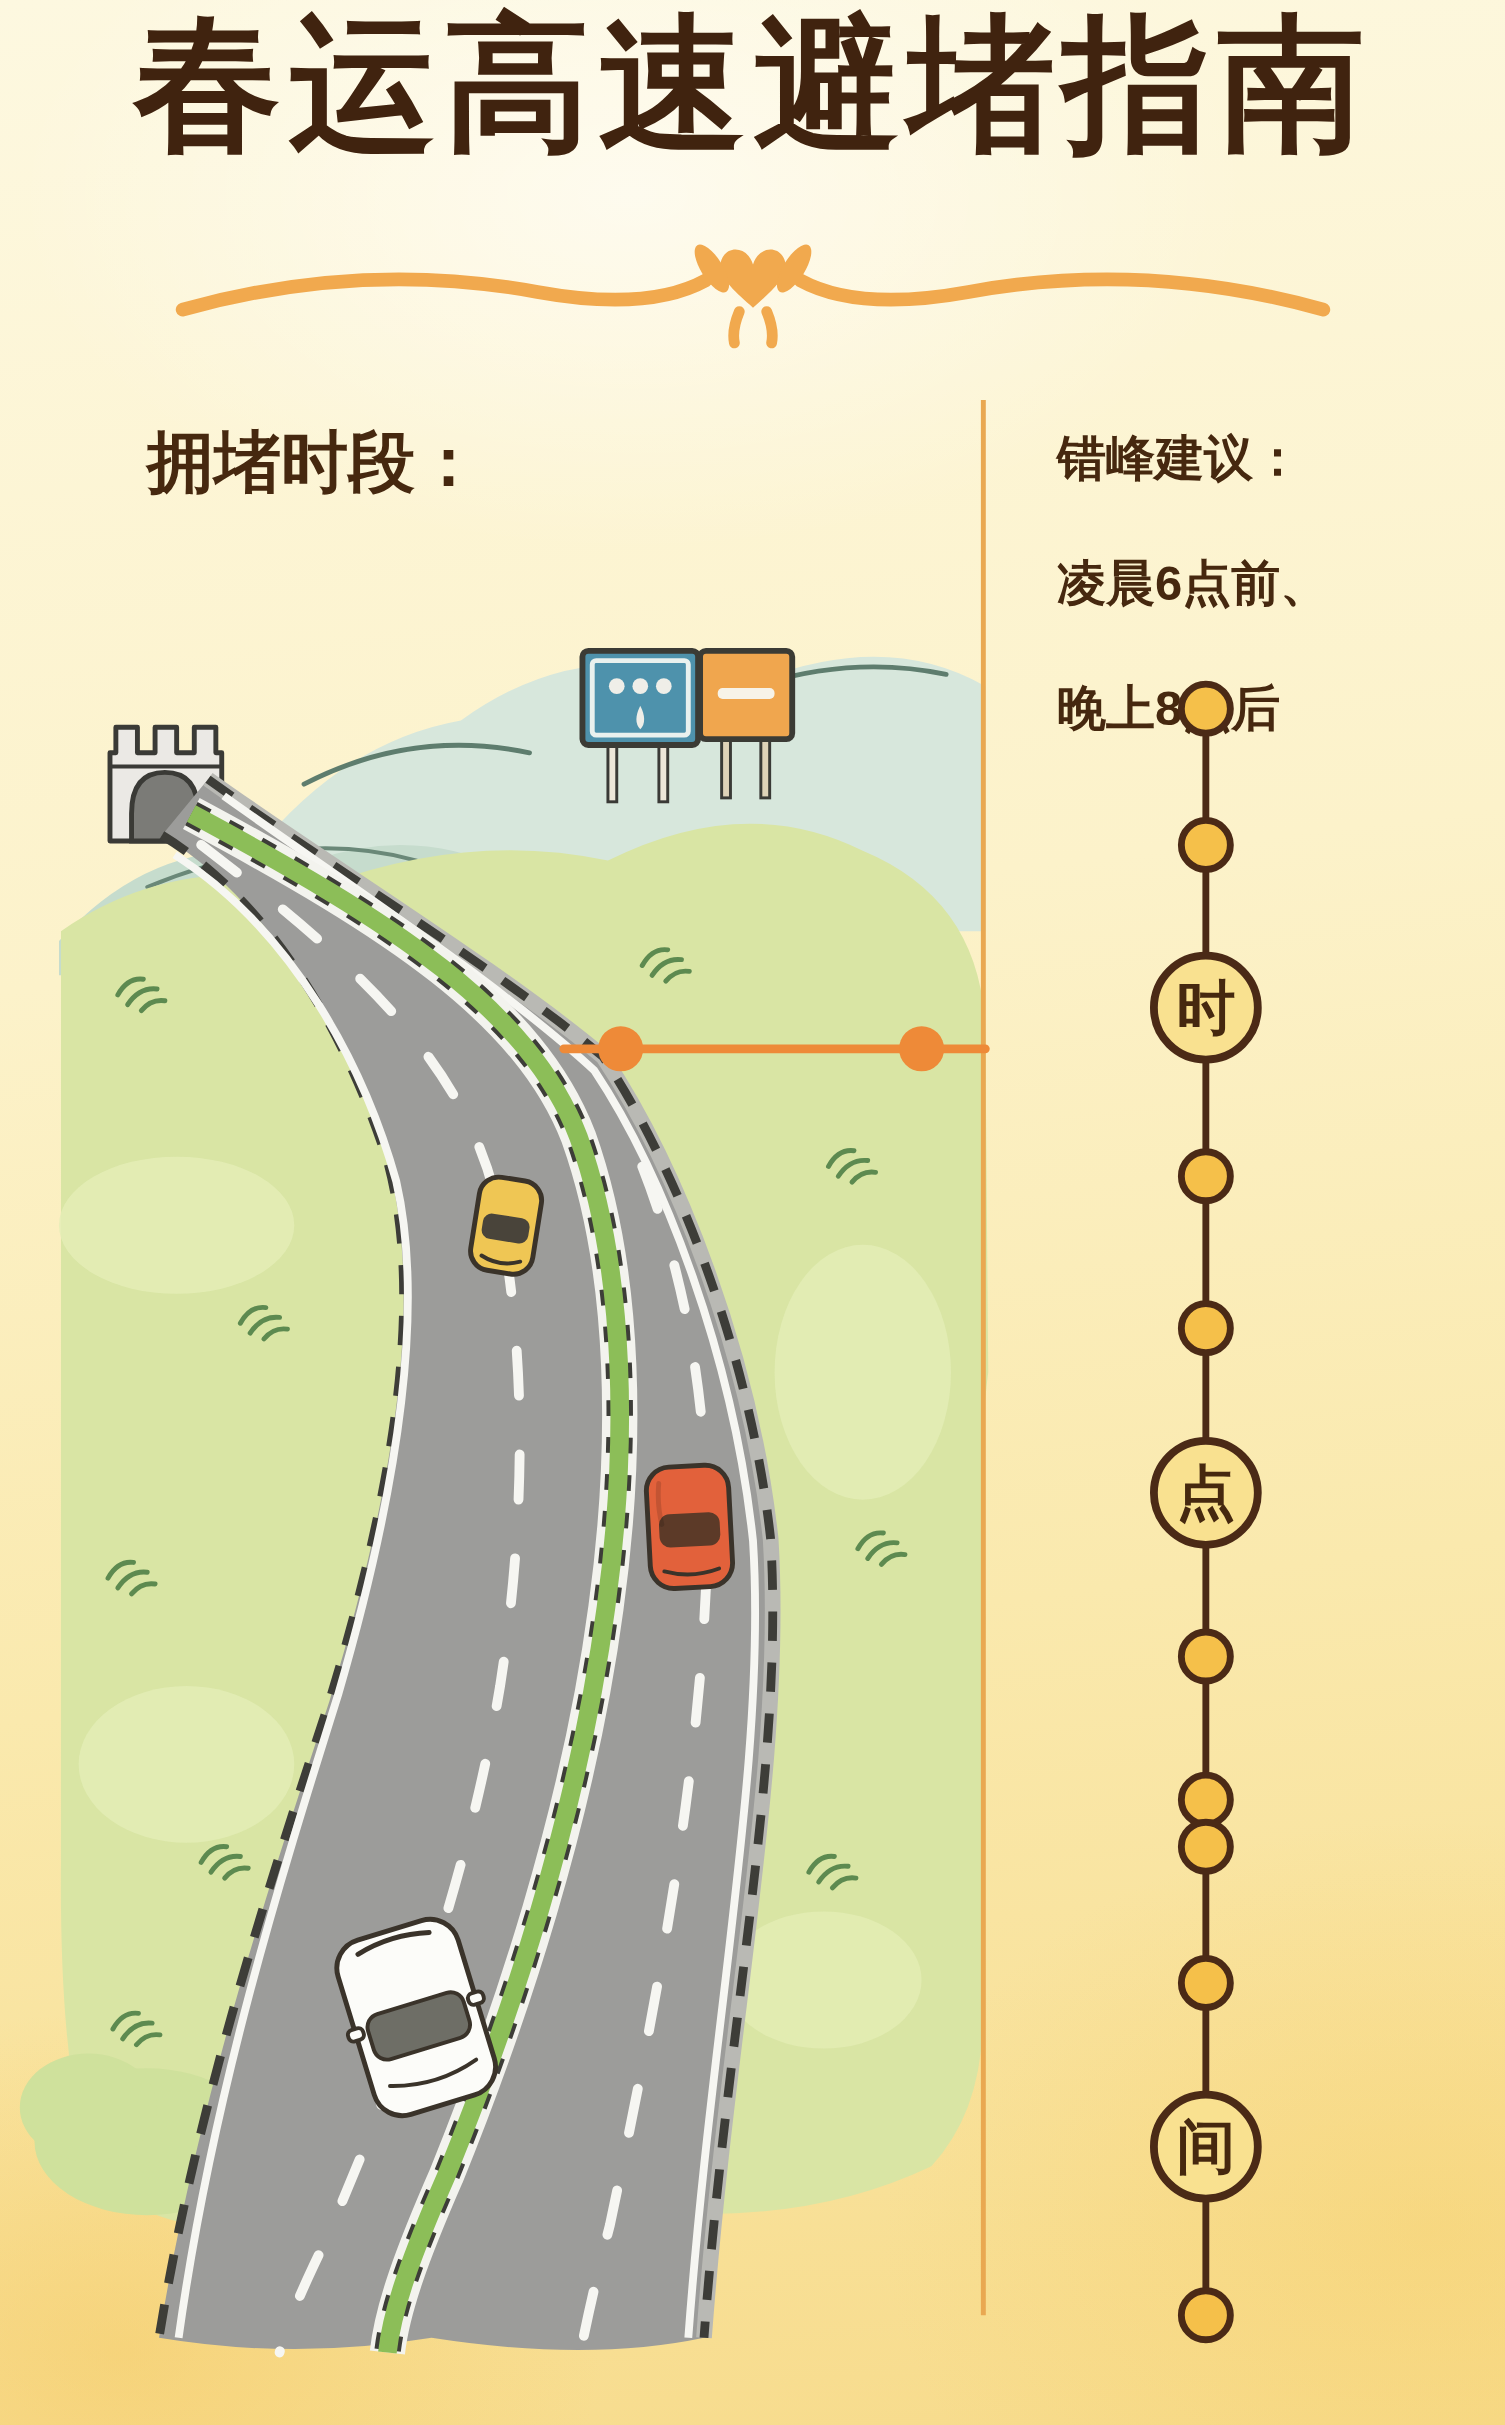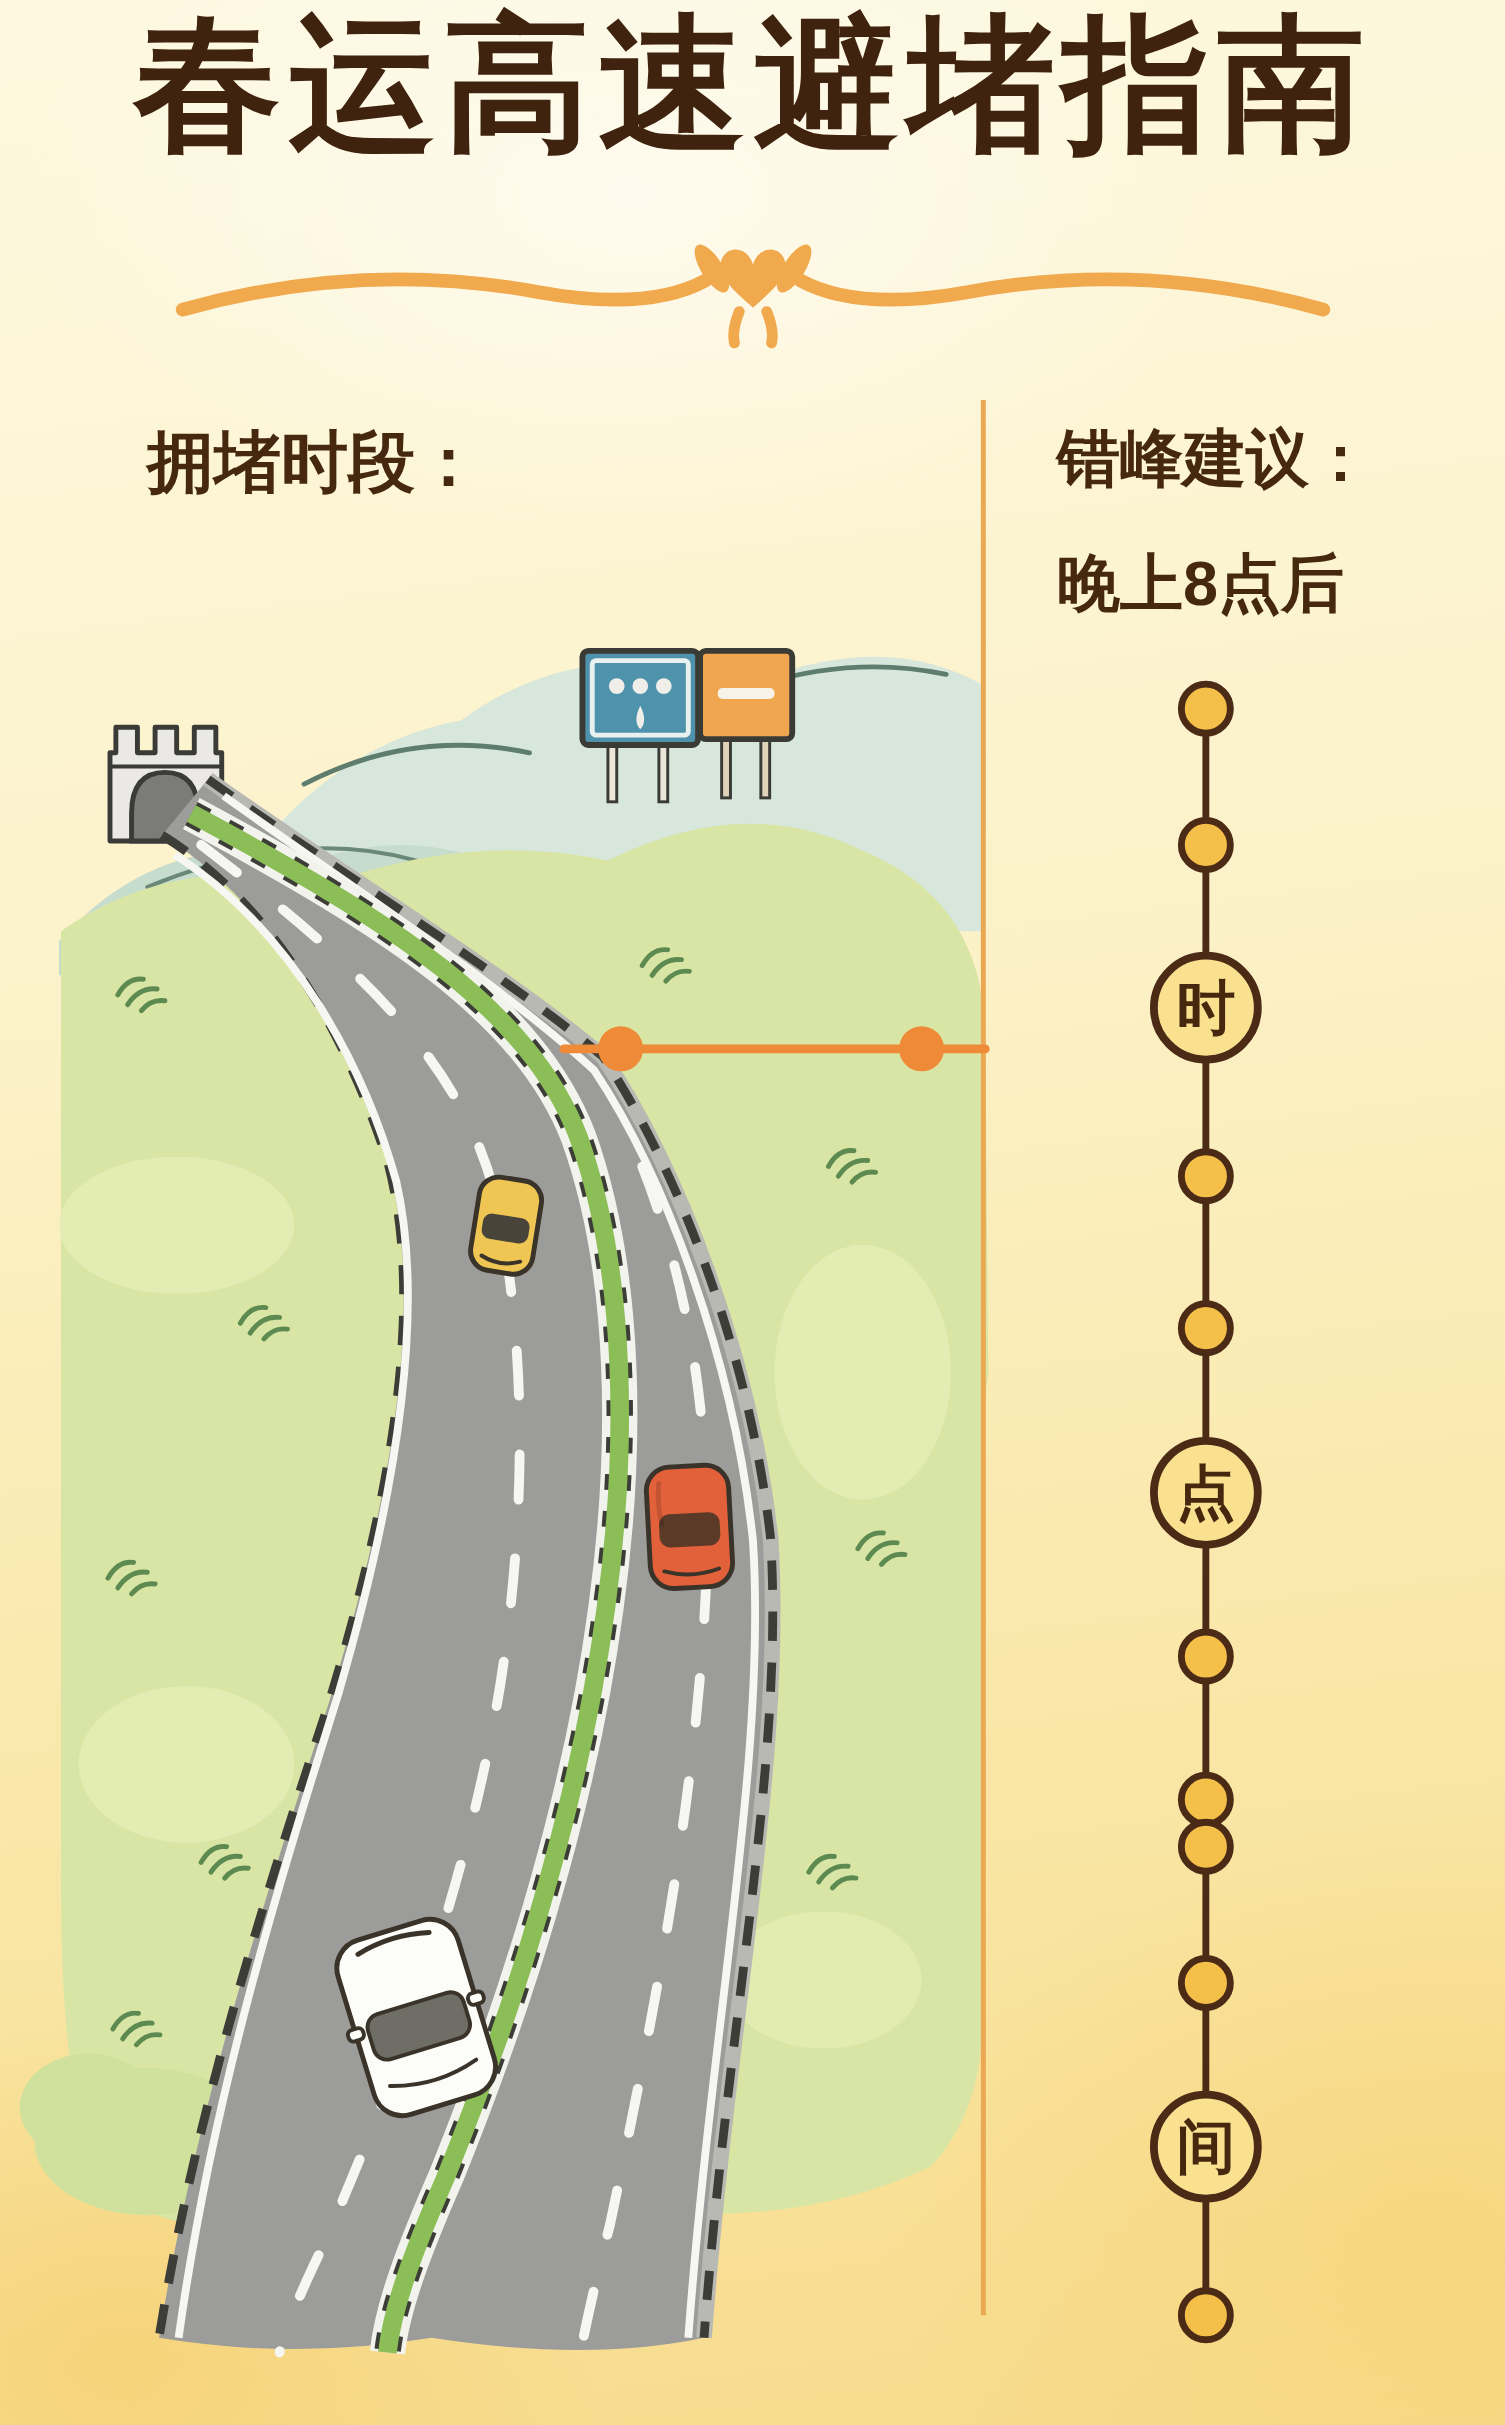--- a/index.html
+++ b/index.html
@@ -13,21 +13,21 @@
       linear-gradient(173deg,#fdf8e0 0%,#fcf2ca 38%,#fae9ad 66%,#f7db8b 100%);
   }
   .page-title{
     position:absolute;top:15.7px;left:0;width:1506px;text-align:center;
     font-size:147px;font-weight:bold;letter-spacing:7.8px;color:#40230f;
     margin:0;line-height:1.1;font-family:Liberation Mono, monospace;
   }
   .ornament{position:absolute;top:231px;left:165px;}
   .info-col{position:absolute;color:#46280f;font-weight:bold;white-space:nowrap;}
   .info-left{left:127px;top:396px;font-size:67px;line-height:131px;margin-left:20px;}
-  .info-right{left:1057px;top:396px;font-size:63px;line-height:125px;}
+  .info-right{left:1057px;top:396px;font-size:49px;line-height:125px;}
   .scene{position:absolute;left:0;top:0;}
   .tl-line{stroke:#4b2a16;stroke-width:7;}
   .tl-dot{fill:#f5c04a;stroke:#4b2a16;stroke-width:7;}
   .tl-big{fill:#f9e190;stroke:#4b2a16;stroke-width:8;}
   .tl-text{font-family:"Liberation Sans","DejaVu Sans",sans-serif;font-size:60px;font-weight:bold;fill:#46280f;text-anchor:middle;}
 </style>
 </head>
 <body>
 
 <div class="canvas">
@@ -42,20 +42,21 @@
     <ellipse cx="642" cy="38" rx="11" ry="28" transform="rotate(32 642 38)" fill="#f1a94e"></ellipse>
     <path d="M 586 82 C 581 94 579 104 581 114" fill="none" stroke="#f1a94e" stroke-width="11" stroke-linecap="round"></path>
     <path d="M 614 82 C 619 94 621 104 619 114" fill="none" stroke="#f1a94e" stroke-width="11" stroke-linecap="round"></path>
   </svg>
 
   <div class="info-col info-left">
     <div>拥堵时段：</div>
   </div>
   <div class="info-col info-right">
     <div>错峰建议：</div>
+    <div>凌晨6点前、</div>
     <div>晚上8点后</div>
   </div>
 
   <svg class="scene" width="1506" height="2426" viewBox="0 0 1536 2475">
     <defs>
       <g id="tuft">
         <path d="M0 20 Q10 2 26 4" fill="none" stroke="#5d8a50" stroke-width="5" stroke-linecap="round"></path>
         <path d="M10 30 Q22 12 40 14" fill="none" stroke="#5d8a50" stroke-width="5" stroke-linecap="round"></path>
         <path d="M24 36 Q34 24 48 26" fill="none" stroke="#5d8a50" stroke-width="5" stroke-linecap="round"></path>
       </g>

